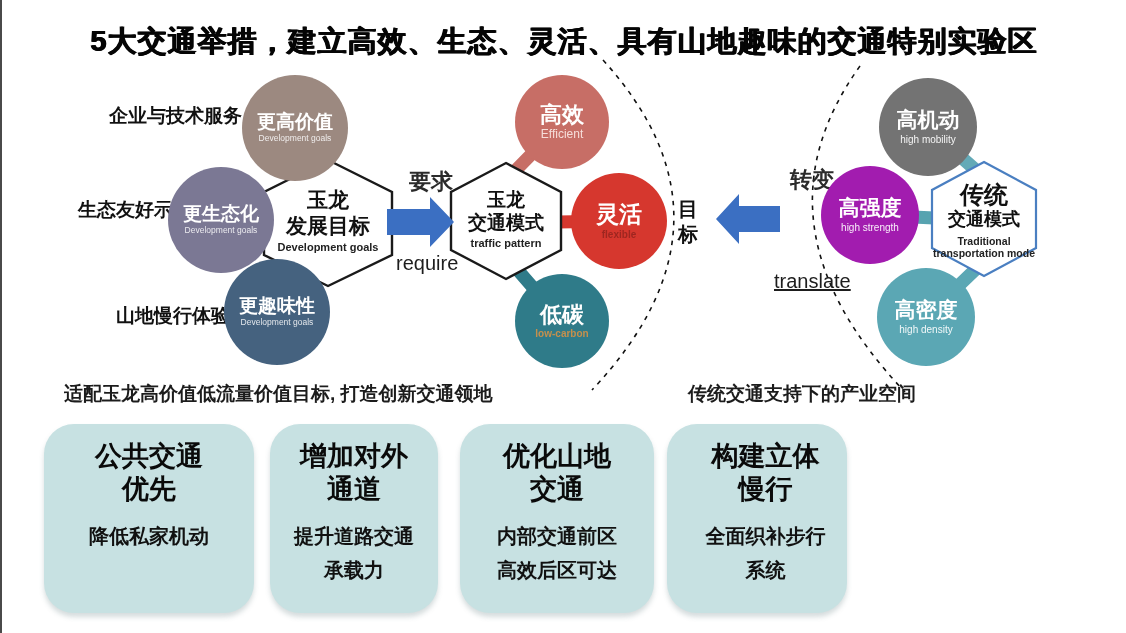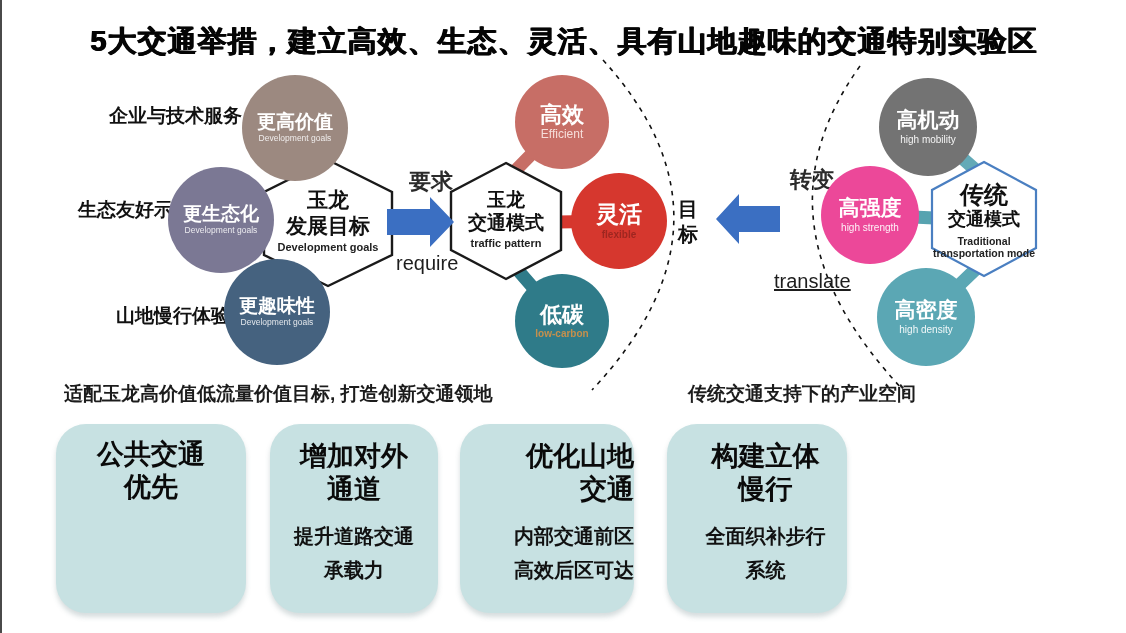--- a/index.html
+++ b/index.html
@@ -113,58 +113,59 @@
 
   <div class="goal-vertical" style="left:676px;top:197px;">目标</div>
 
   <div class="link-cn" style="left:788px;top:165px;">转变</div>
   <div class="link-en" style="left:772px;top:270px;text-decoration:underline;">translate</div>
 
   <div class="circle" style="left:877px;top:78px;width:98px;height:98px;background:#737373;">
     <div class="circle-label" style="font-size:21px;">高机动</div>
     <div class="circle-sub" style="font-size:10px;color:rgba(255,255,255,.92);">high mobility</div>
   </div>
-  <div class="circle" style="left:819px;top:166px;width:98px;height:98px;background:#ec4899;">
+  <div class="circle" style="left:819px;top:166px;width:98px;height:98px;background:#a21caf;">
     <div class="circle-label" style="font-size:21px;">高强度</div>
     <div class="circle-sub" style="font-size:10px;color:rgba(255,255,255,.92);">high strength</div>
   </div>
   <div class="circle" style="left:875px;top:268px;width:98px;height:98px;background:#5ba7b4;">
     <div class="circle-label" style="font-size:21px;">高密度</div>
     <div class="circle-sub" style="font-size:10px;color:rgba(255,255,255,.92);">high density</div>
   </div>
 
   <div class="hex-text" style="left:922px;top:180px;width:120px;">
     <div class="hex-line" style="font-size:24px;">传统</div>
     <div class="hex-line" style="font-size:18px;">交通模式</div>
     <div class="hex-sub" style="margin-top:4px;font-size:10.5px;">Traditional</div>
     <div class="hex-sub" style="margin-top:0;font-size:10.5px;">transportation mode</div>
   </div>
 
   <div class="caption" style="left:62px;top:381px;">适配玉龙高价值低流量价值目标, 打造创新交通领地</div>
   <div class="caption" style="left:686px;top:381px;">传统交通支持下的产业空间</div>
 
-  <div class="measure-card" style="left:54px;width:190px;font-family:Liberation Mono, monospace;">
+  <div class="measure-card" style="left:42px;width:210px;">
     <div class="measure-title">
       <div>公共交通</div>
       <div>优先</div>
     </div>
     <div class="measure-desc">
+      <div>降低私家机动</div>
     </div>
   </div>
   <div class="measure-card" style="left:268px;width:168px;">
     <div class="measure-title">
       <div>增加对外</div>
       <div>通道</div>
     </div>
     <div class="measure-desc">
       <div>提升道路交通</div>
       <div>承载力</div>
     </div>
   </div>
-  <div class="measure-card" style="left:458px;width:174px;text-align:right;">
+  <div class="measure-card" style="left:458px;width:194px;">
     <div class="measure-title">
       <div>优化山地</div>
       <div>交通</div>
     </div>
     <div class="measure-desc">
       <div>内部交通前区</div>
       <div>高效后区可达</div>
     </div>
   </div>
   <div class="measure-card" style="left:665px;width:180px;padding-left:17px;">

